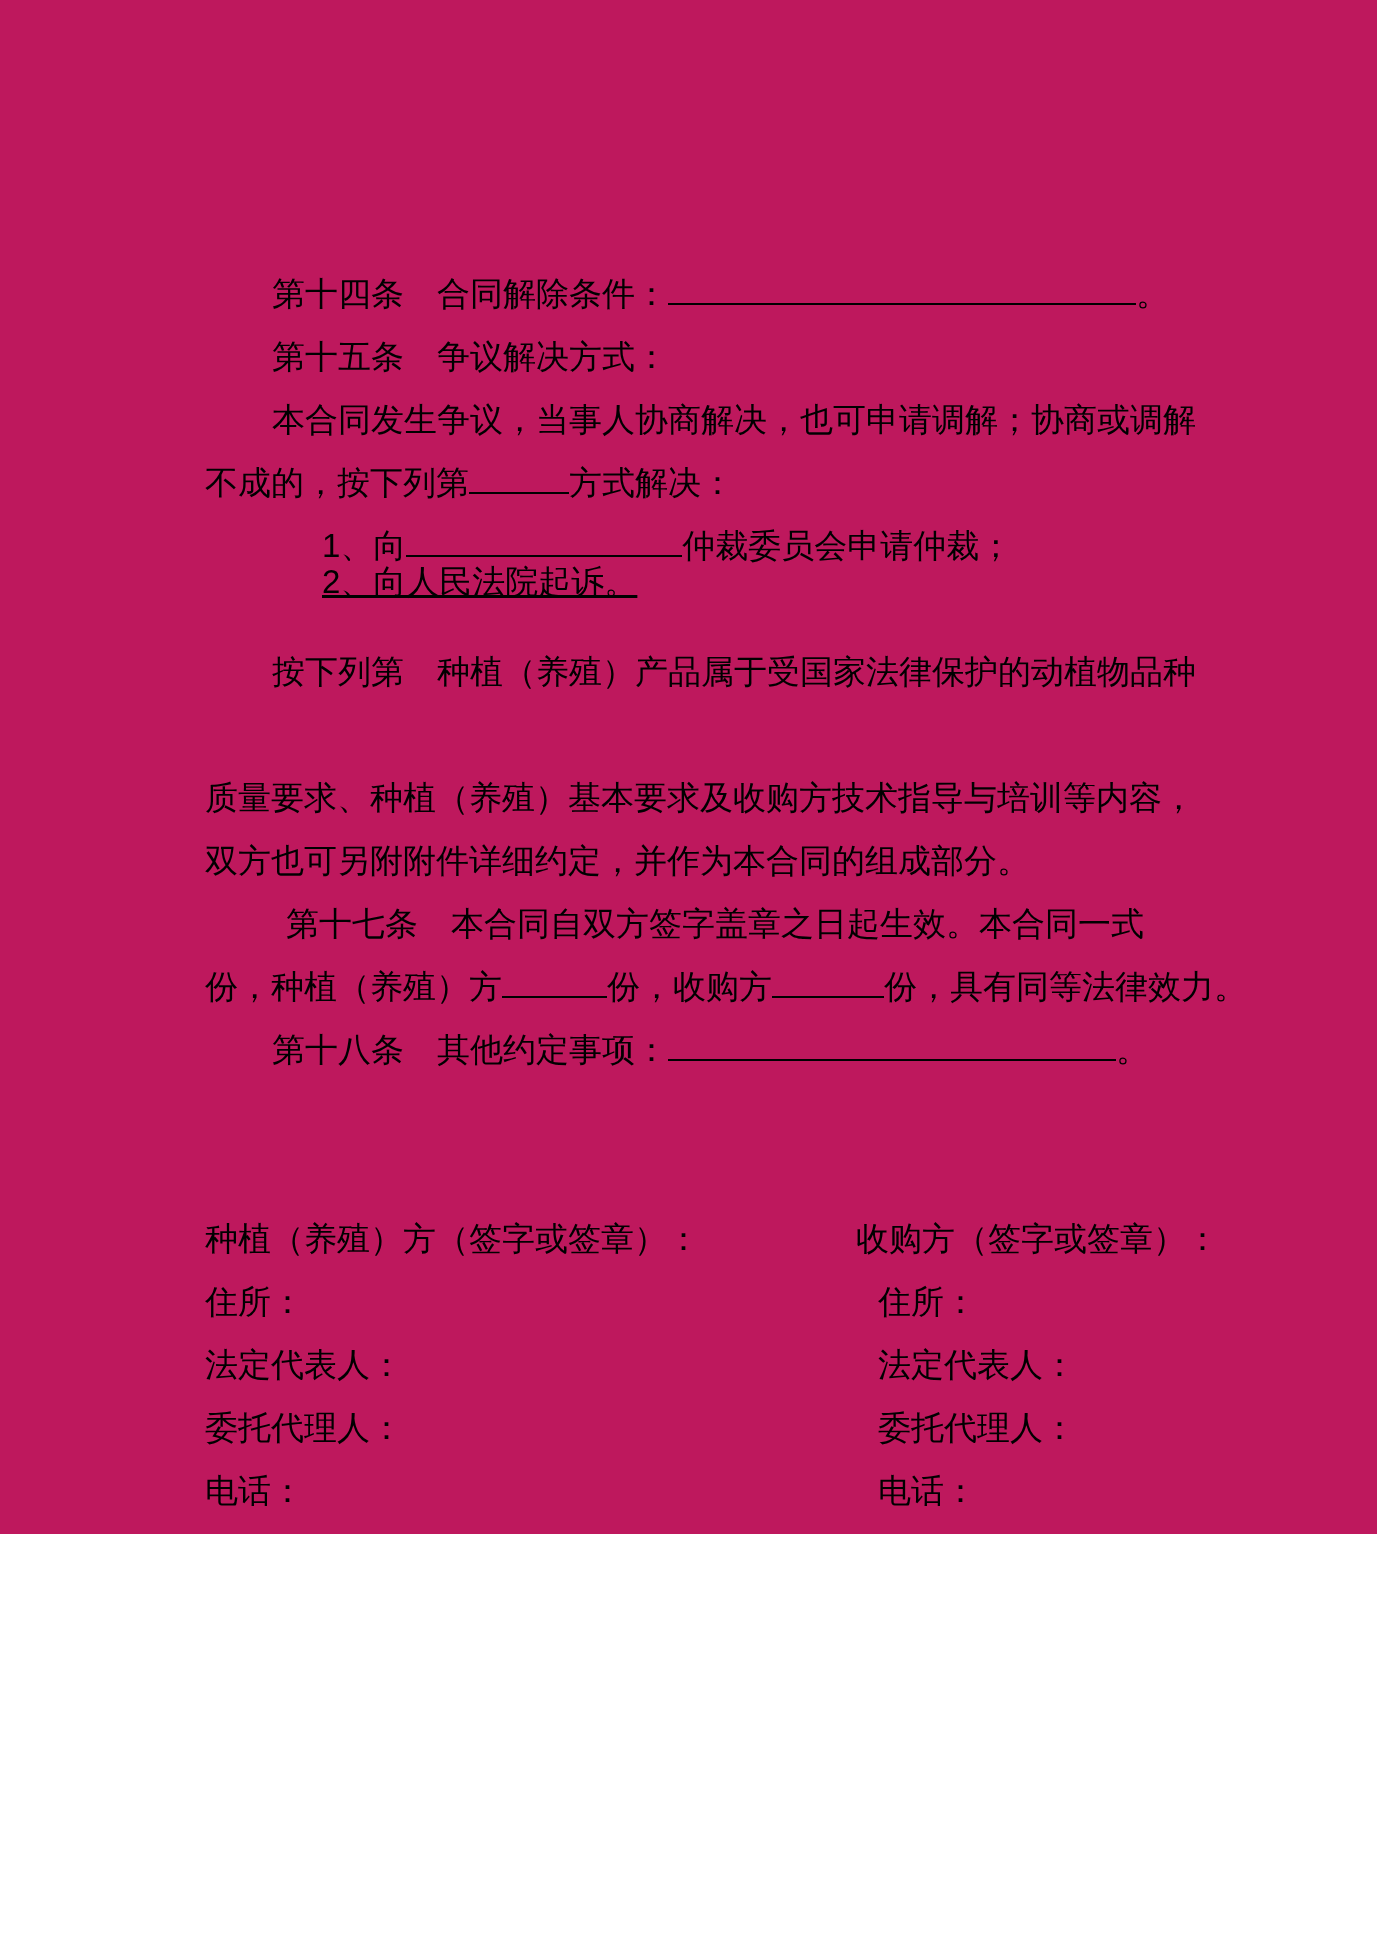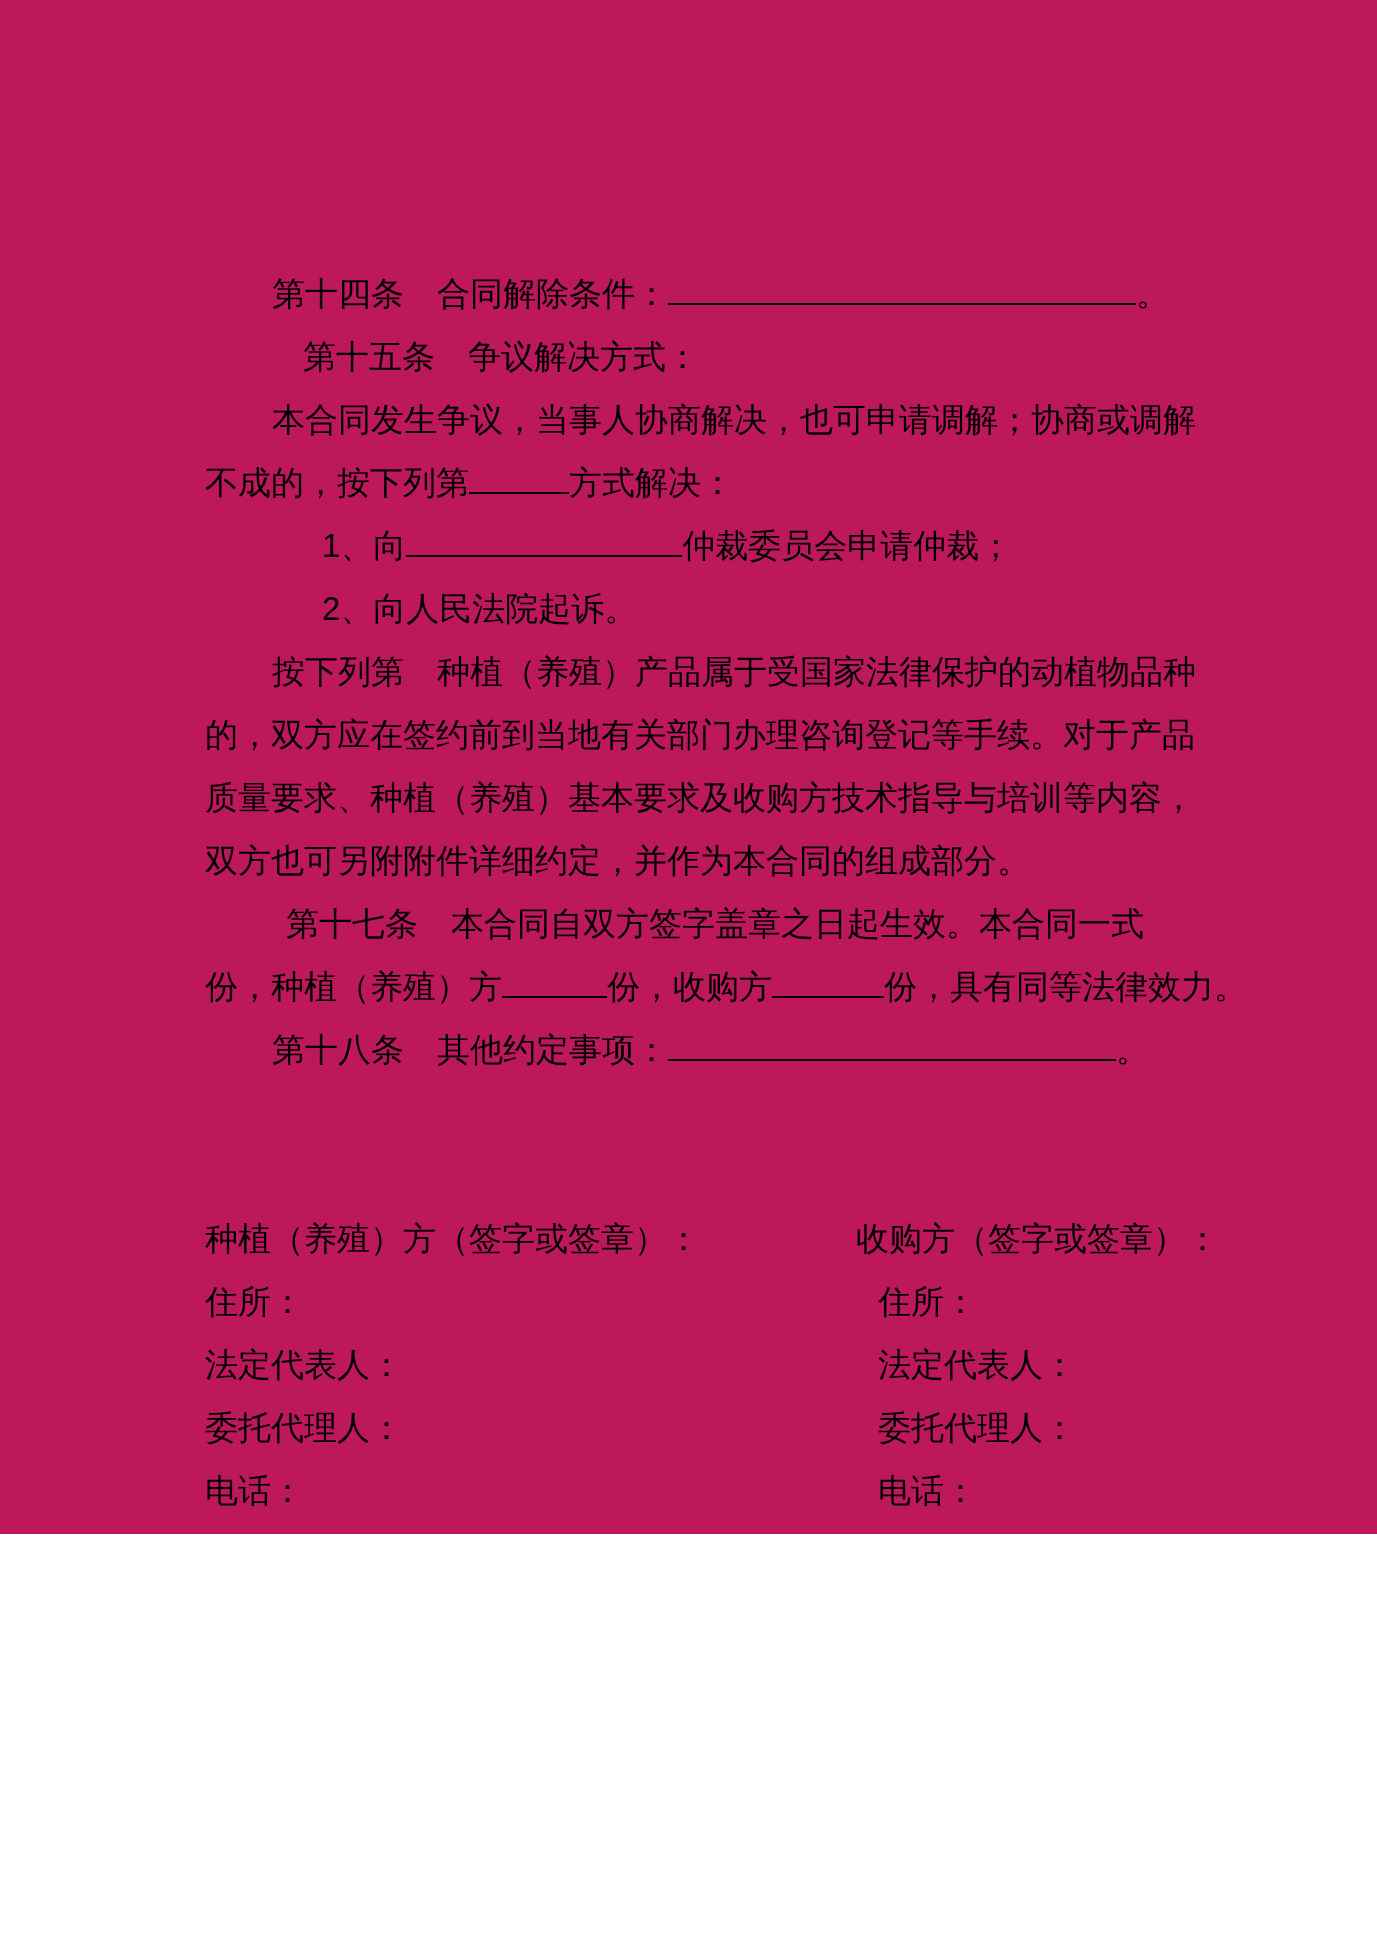--- a/index.html
+++ b/index.html
@@ -48,45 +48,42 @@
 </style>
 </head>
 <body>
 
 <div class="page">
 
   <div class="line" style="left:272px;top:262px;">
     <span>第十四条　合同解除条件：</span><span class="blank w468"></span><span>。</span>
   </div>
 
-  <div class="line" style="left:272px;top:325px;margin-left:31px;">
+  <div class="line" style="left:272px;top:325px;">
     <span>第十五条　争议解决方式：</span>
   </div>
 
   <div class="line" style="left:272px;top:388px;">
     <span>本合同发生争议，当事人协商解决，也可申请调解；协商或调解</span>
   </div>
 
   <div class="line" style="left:205px;top:451px;">
     <span>不成的，按下列第</span><span class="blank w100"></span><span>方式解决：</span>
   </div>
 
   <div class="line" style="left:322px;top:514px;">
     <span>1、向</span><span class="blank w276"></span><span>仲裁委员会申请仲裁；</span>
   </div>
 
-  <div class="line" style="left:322px;top:577px;">
+  <div class="line" style="left:322px;top:550px;text-decoration:underline;">
     <span>2、向人民法院起诉。</span>
   </div>
 
   <div class="line" style="left:272px;top:640px;">
     <span>按下列第　种植（养殖）产品属于受国家法律保护的动植物品种</span>
-  </div>
-  <div class="line" style="left:205px;top:703px;">
-    <span>的，双方应在签约前到当地有关部门办理咨询登记等手续。对于产品</span>
   </div>
   <div class="line" style="left:205px;top:766px;">
     <span>质量要求、种植（养殖）基本要求及收购方技术指导与培训等内容，</span>
   </div>
   <div class="line" style="left:205px;top:829px;text-align:center;">
     <span>双方也可另附附件详细约定，并作为本合同的组成部分。</span>
   </div>
 
   <div class="line" style="left:272px;top:892px;margin-left:14px;">
     <span>第十七条　本合同自双方签字盖章之日起生效。本合同一式</span>

